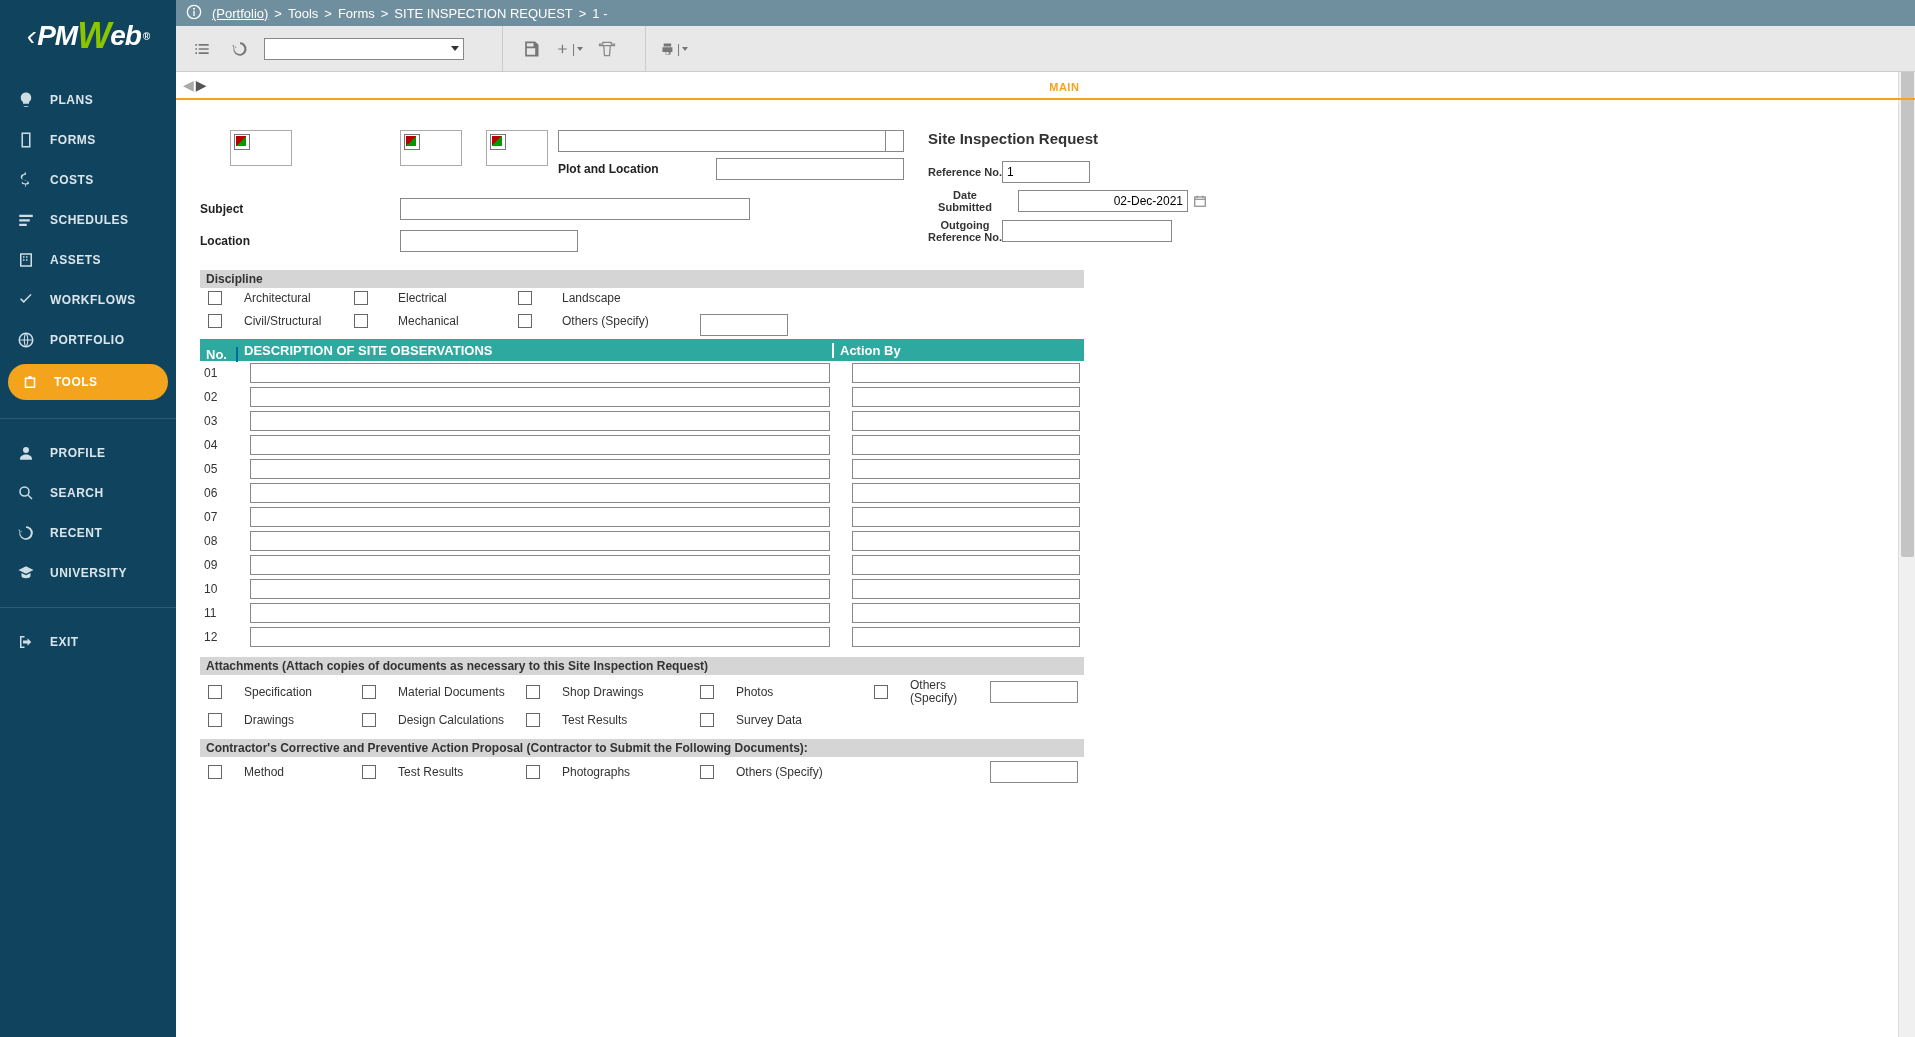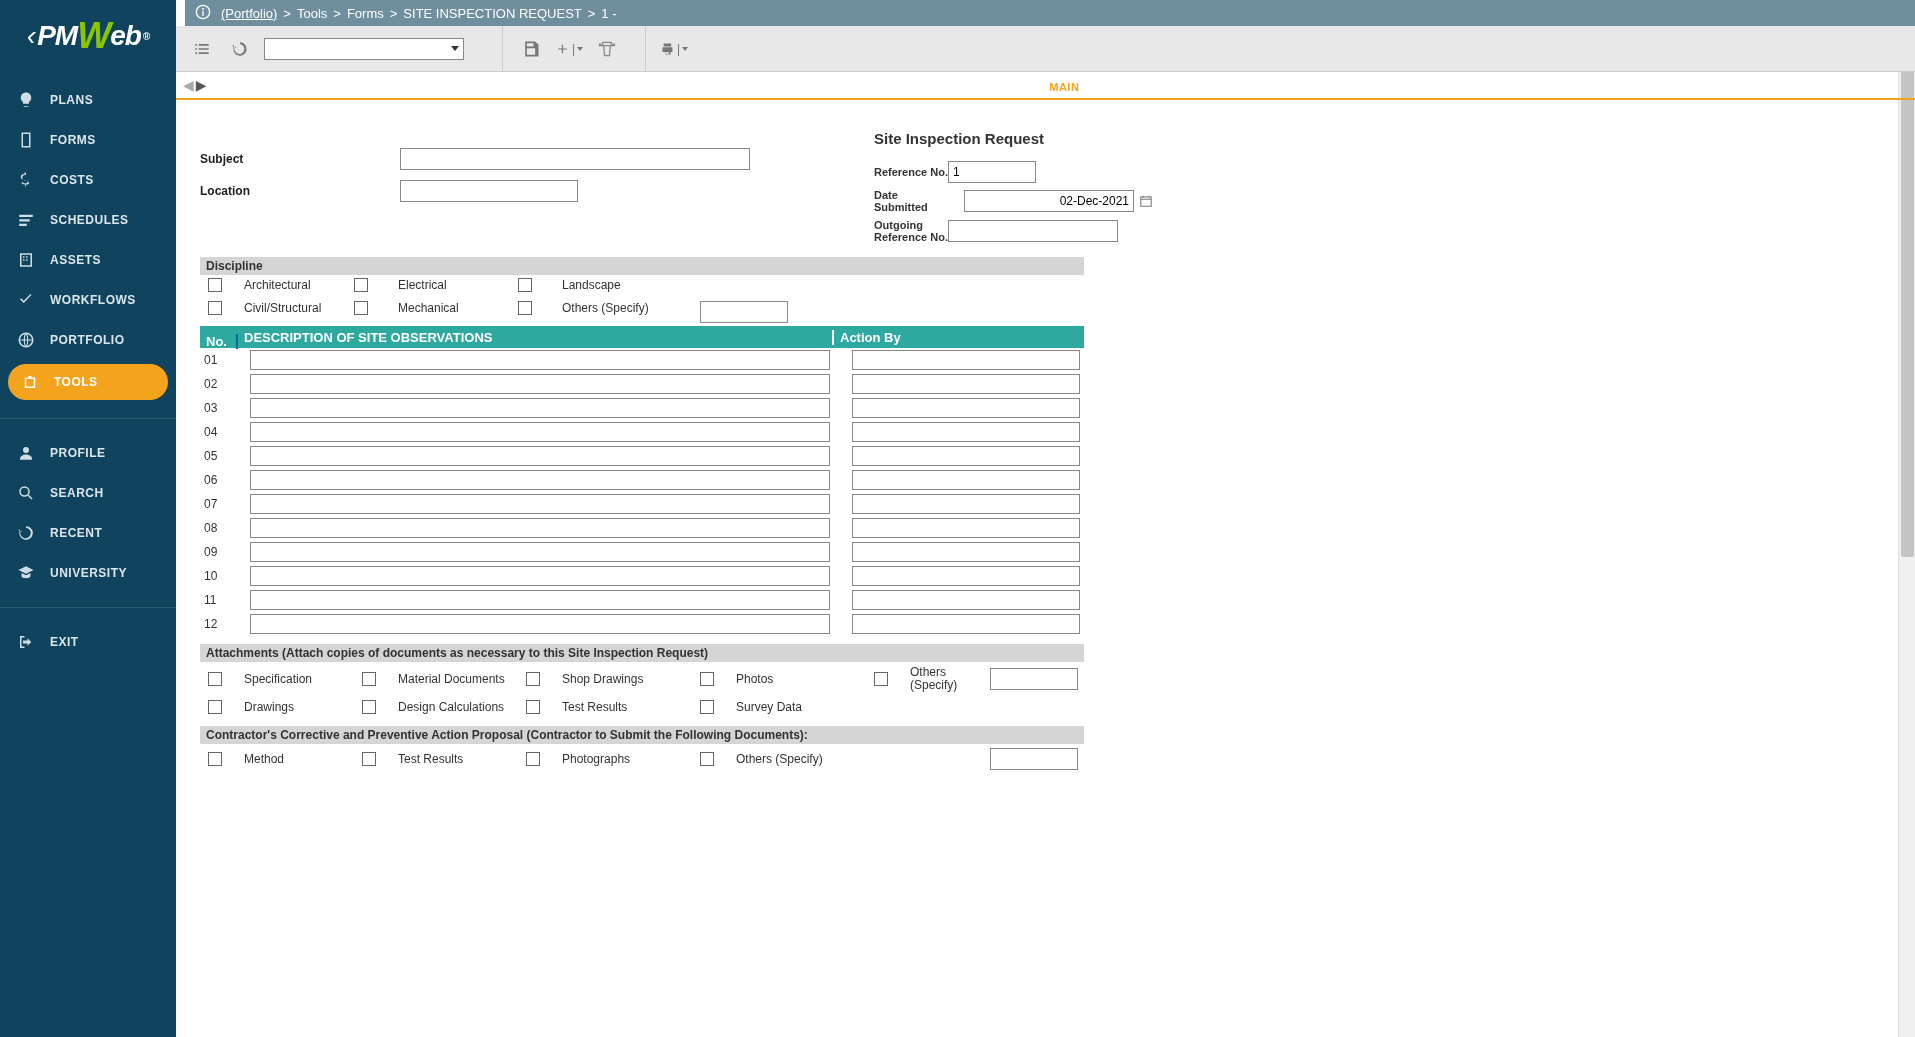--- a/index.html
+++ b/index.html
@@ -15,21 +15,21 @@
 .logo .reg { font-size: 10px; vertical-align: top; margin-left: 2px; }
 .nav { padding: 8px 0; }
 .nav-item { display: flex; align-items: center; padding: 10px 14px; font-size: 12px; font-weight: bold; letter-spacing: 0.5px; color: #dbe6ec; cursor: pointer; }
 .nav-item.active { background: #f4a31c; color: #fff; border-radius: 20px; margin: 4px 8px; padding: 8px 10px; }
 .nav-item .icon { width: 24px; height: 20px; display: inline-flex; align-items: center; justify-content: center; margin-right: 12px; }
 .nav-item svg { width: 18px; height: 18px; fill: #cfdde4; }
 .nav-item.active svg { fill: #fff; }
 .nav-divider { height: 1px; background: rgba(255,255,255,0.12); margin: 6px 0; }
 
 
-.breadcrumb-bar { position: absolute; left: 176px; top: 0; right: 0; height: 26px; background: #6f8e9e; color: #fff; display: flex; align-items: center; padding: 0 10px; font-size: 13px; margin-left: 9px; }
+.breadcrumb-bar { position: absolute; left: 176px; top: 0; right: 0; height: 26px; background: #6f8e9e; color: #fff; display: flex; align-items: center; padding: 0 10px; font-size: 13px; }
 .breadcrumb-bar .info-icon { margin-right: 10px; }
 .breadcrumb-bar a.root { text-decoration: underline; color: #fff; }
 .breadcrumb-bar .sep { margin: 0 6px; }
 
 
 .toolbar { position: absolute; left: 176px; top: 26px; right: 0; height: 46px; background: #e8e8e8; display: flex; align-items: center; padding: 0 12px; border-bottom: 1px solid #ccc; }
 .toolbar .tbtn { width: 28px; height: 28px; display: inline-flex; align-items: center; justify-content: center; margin-right: 10px; cursor: pointer; }
 .toolbar .tbtn svg { width: 20px; height: 20px; fill: #777; }
 .toolbar .rec-select { width: 200px; height: 22px; border: 1px solid #888; background: #fff; display: flex; align-items: center; justify-content: flex-end; padding-right: 4px; margin-right: 24px; }
 .toolbar .caret { width: 0; height: 0; border-left: 4px solid transparent; border-right: 4px solid transparent; border-top: 5px solid #333; }
@@ -82,21 +82,21 @@
 .scroll-up::after { content:""; width:0;height:0;border-left:4px solid transparent;border-right:4px solid transparent;border-bottom:5px solid #666; }
 .scroll-thumb { position:absolute; top:17px; left:2px; width:13px; height:540px; background:#c4c4c4; border-radius:2px; }
 
 
 .top-row { display:flex; }
 .top-left { flex: 0 0 650px; }
 .top-right { flex: 0 0 240px; margin-left: 24px; }
 .field-row { display:flex; align-items:center; margin-bottom:10px; }
 .field-row .lbl { width: 200px; }
 .right-row { display:flex; align-items:center; margin-bottom:6px; }
-.right-row .rlbl { width: 74px; font-size:11px; font-weight:bold; line-height:12px; }
+.right-row .rlbl { width: 74px; font-size:11px; font-weight:bold; line-height:12px;text-align:center; }
 .right-row .rin { flex:1; }
 .cal-icon { width:16px; height:16px; margin-left:4px; display:inline-flex; align-items:center; justify-content:center; }
 </style>
 </head>
 <body>
 
 <div class="scroll-track">
   <div class="scroll-up"></div>
   <div class="scroll-thumb"></div>
 </div>
@@ -291,20 +291,41 @@
     <span style="color:#555;">▶</span>
   </div>
   <div class="tab">MAIN</div>
 </div>
 
 <div class="content">
   <div class="form-grid">
 
     <div class="top-row">
       <div class="top-left">
+        <div style="display:flex; align-items:flex-start; margin-bottom:4px;">
+          <div style="width:200px; padding-left:30px;">
+            <span class="imgbox"></span>
+          </div>
+          <div style="display:flex; align-items:flex-start;">
+            <span class="imgbox"></span>
+            <span class="imgbox" style="margin-right:10px;"></span>
+            <div>
+              <div class="dropdown" style="width:346px;">
+                <div class="dd-body"></div>
+                <div class="dd-btn">
+                    <span class="caret"></span>
+                  </div>
+              </div>
+              <div style="display:flex; align-items:center; margin-top:6px;">
+                <span class="label" style="width:158px;">Plot and Location</span>
+                <input class="text-input" style="width: 188px;">
+              </div>
+            </div>
+          </div>
+        </div>
         <div class="field-row" style="margin-top:18px;">
           <span class="label lbl">Subject</span>
           <input class="text-input" style="width: 350px;">
         </div>
         <div class="field-row">
           <span class="label lbl">Location</span>
           <input class="text-input" style="width: 178px;">
         </div>
       </div>
 

